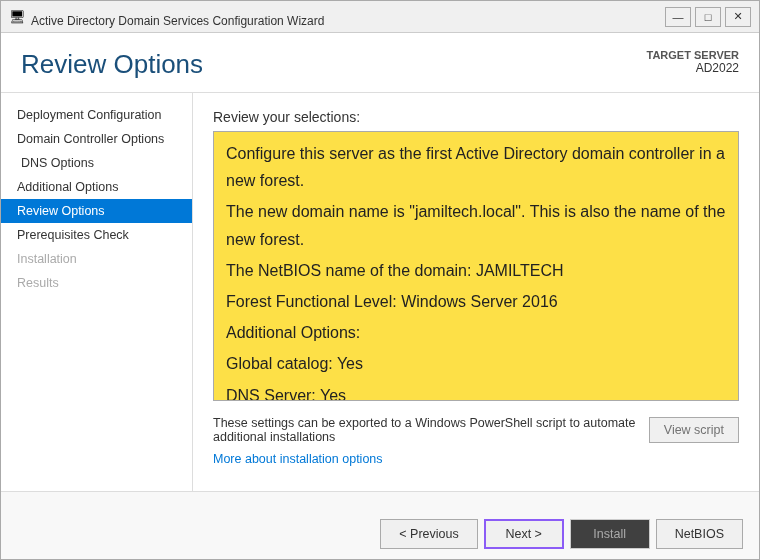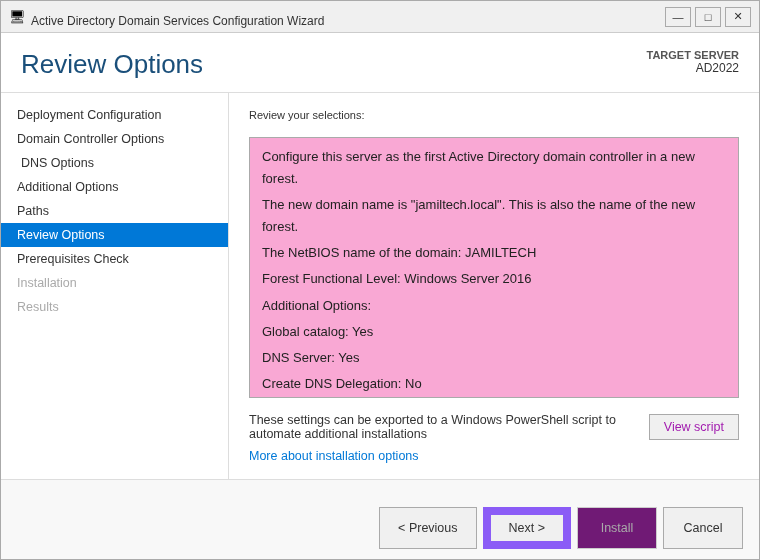--- a/index.html
+++ b/index.html
@@ -90,21 +90,21 @@
 
     
     .body-area {
       display: flex;
       flex: 1;
       overflow: hidden;
     }
 
     
     .sidebar {
-      width: 228px;
+      width: 192px;
       flex-shrink: 0;
       padding: 10px 0;
       border-right: 1px solid #ddd;
       background: #fff;
     }
     .sidebar-item {
       padding: 5px 16px;
       font-size: 12.5px;
       color: #333;
       cursor: pointer;
@@ -123,31 +123,31 @@
 
     
     .content-panel {
       flex: 1;
       padding: 16px 20px;
       overflow: hidden;
       display: flex;
       flex-direction: column;
     }
     .content-label {
-      font-size: 11px;
-      color: #333;
-      margin-bottom: 16px;
+      font-size: 14px;
+      color: #333;
+      margin-bottom: 6px;
     }
     .review-box {
       border: 1px solid #aaa;
       flex: 1;
       overflow-y: scroll;
-      background: #f9a8d4;
+      background: #fde047;
       padding: 8px 12px;
-      font-size: 13px;
+      font-size: 16px;
       line-height: 1.7;
       color: #222;
       max-height: 270px;
     }
     .review-box p {
       margin-bottom: 4px;
     }
     .export-section {
       margin-top: 15px;
       display: flex;
@@ -159,21 +159,21 @@
       font-size: 12.5px;
       color: #333;
       flex: 1;
     }
     .view-script-btn {
       padding: 5px 14px;
       border: 1px solid #aaa;
       background: #f0f0f0;
       cursor: pointer;
       font-size: 12.5px;
-      color: #a21caf;
+      color: #737373;
       white-space: nowrap;
     }
     .more-link {
       margin-top: 8px;
       font-size: 12.5px;
       color: #0078d7;
       cursor: pointer;
       text-decoration: none;
     }
 
@@ -191,28 +191,28 @@
       padding: 6px 18px;
       border: 1px solid #aaa;
       background: #f0f0f0;
       cursor: pointer;
       font-size: 12.5px;
       color: #333;
       min-width: 80px;
       margin-top: 17px;
     }
     .footer-btn.primary {
-      border: 8px solid #8b5cf6;
+      border: 2px solid #8b5cf6;
       background: #f0f0f0;
     }
     .footer-btn:disabled, .footer-btn.disabled {
       color: #aaa;
       border-color: #ccc;
       cursor: default;
-      background: #701a75;
+      background: #404040;
     }
 
     
     .review-box::-webkit-scrollbar { width: 14px; }
     .review-box::-webkit-scrollbar-track { background: #f0f0f0; }
     .review-box::-webkit-scrollbar-thumb { background: #c0c0c0; border: 1px solid #aaa; }
   </style>
 </head>
 <body>
 
@@ -237,21 +237,20 @@
   </div>
 
   <div class="body-area">
 
     <div class="sidebar">
 
     <div class="sidebar-item">Deployment Configuration</div>
         <div class="sidebar-item">Domain Controller Options</div>
         <div class="sidebar-item sub">DNS Options</div>
         <div class="sidebar-item">Additional Options</div>
-        <div class="sidebar-item">Paths</div>
         <div class="sidebar-item active">Review Options</div>
         <div class="sidebar-item">Prerequisites Check</div>
         <div class="sidebar-item disabled">Installation</div>
         <div class="sidebar-item disabled">Results</div>
       </div>
 
     <div class="content-panel">
       <div class="content-label">Review your selections:</div>
       <div class="review-box">
 
@@ -269,15 +268,15 @@
         <button class="view-script-btn">View script</button>
       </div>
       <a class="more-link">More about installation options</a>
     </div>
   </div>
 
   <div class="footer">
     <button class="footer-btn">&lt; Previous</button>
     <button class="footer-btn primary">Next &gt;</button>
     <button class="footer-btn disabled" disabled="">Install</button>
-    <button class="footer-btn">Cancel</button>
+    <button class="footer-btn">NetBIOS</button>
   </div>
 </div>
 
 </body></html>

